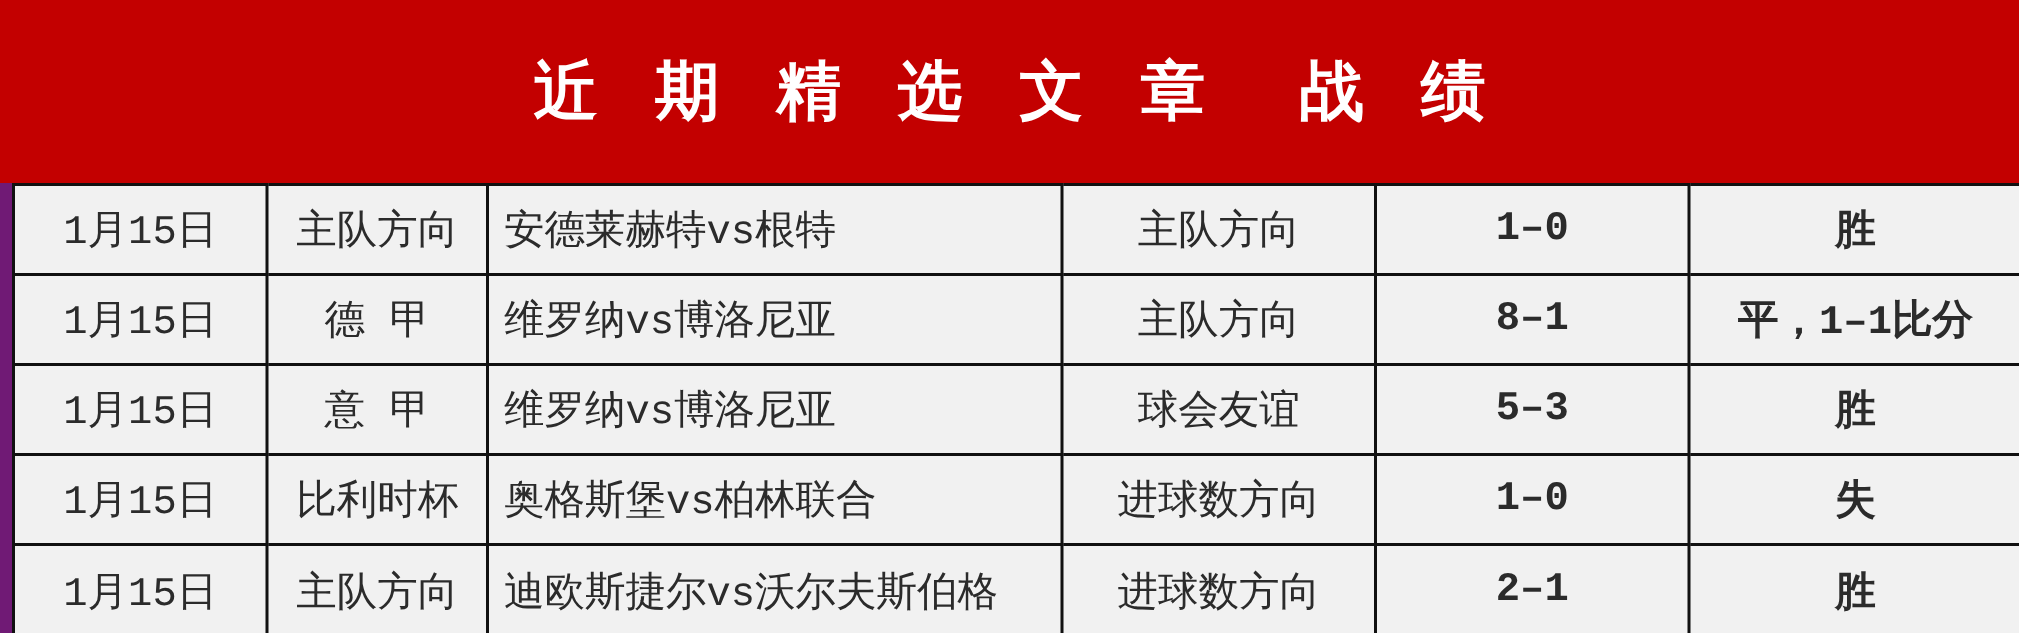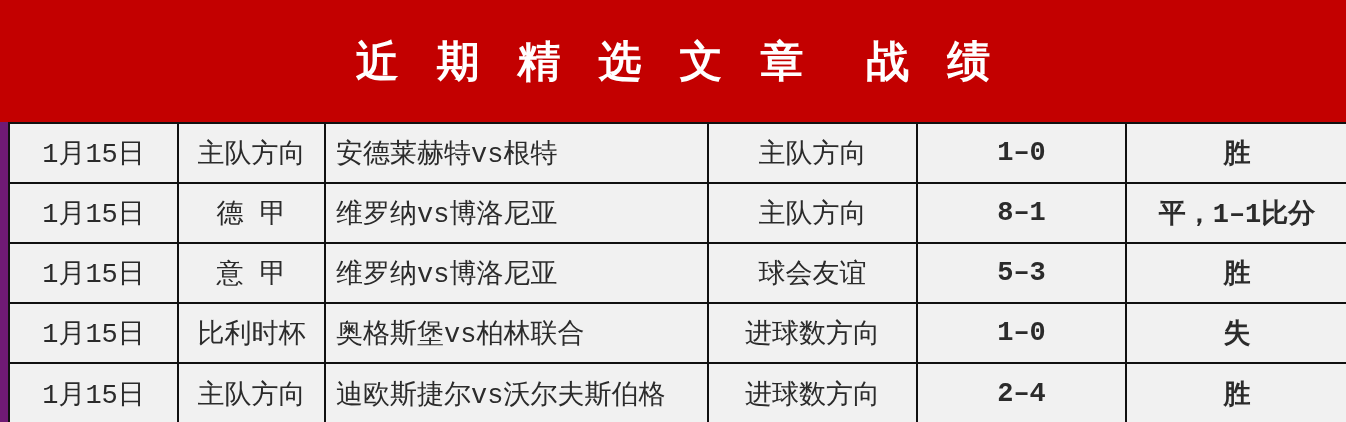--- a/index.html
+++ b/index.html
@@ -142,21 +142,21 @@
           <td class="col-dir">进球数方向</td>
           <td class="col-score score-red">1–0</td>
           <td class="col-result result-dark">失</td>
         </tr>
 
         <tr>
           <td class="col-date">1月15日</td>
           <td class="col-league league-txt">主队方向</td>
           <td class="col-match">迪欧斯捷尔vs沃尔夫斯伯格</td>
           <td class="col-dir">进球数方向</td>
-          <td class="col-score score-red">2–4</td>
+          <td class="col-score score-red">2–1</td>
           <td class="col-result result-red">胜</td>
         </tr>
 
       </tbody>
     </table>
   </div>
 
 </div>
 
 </body></html>

